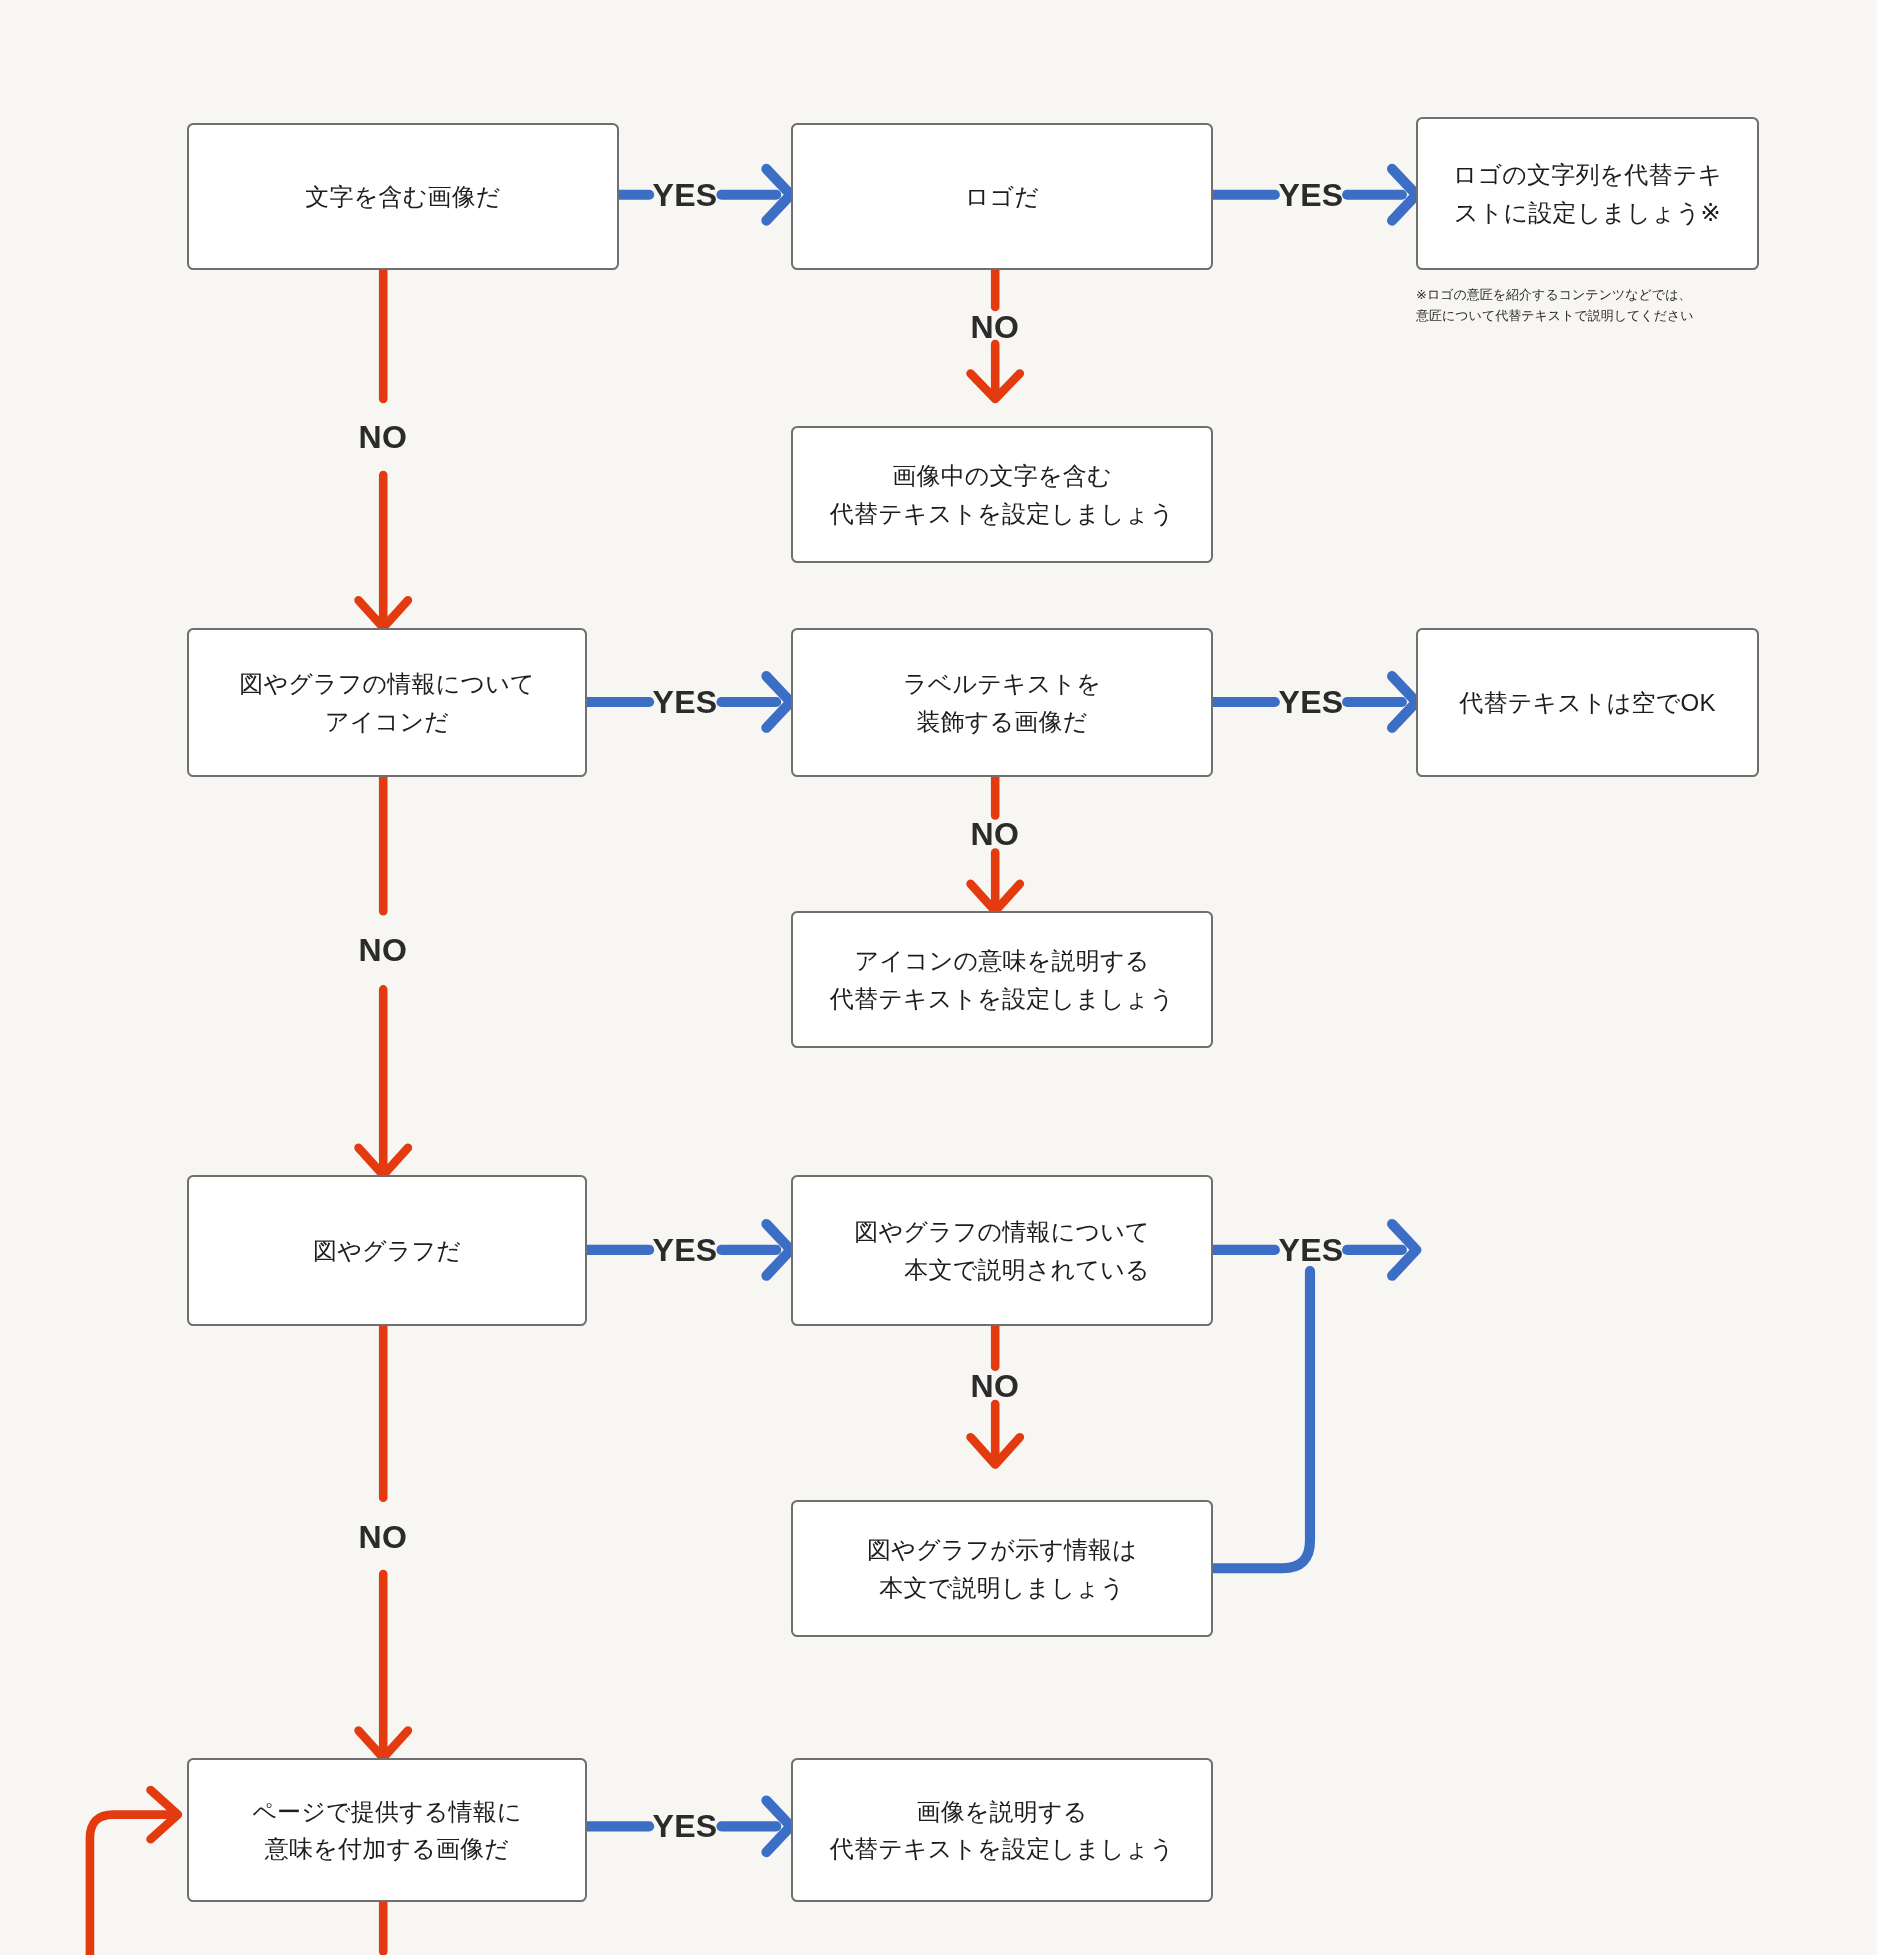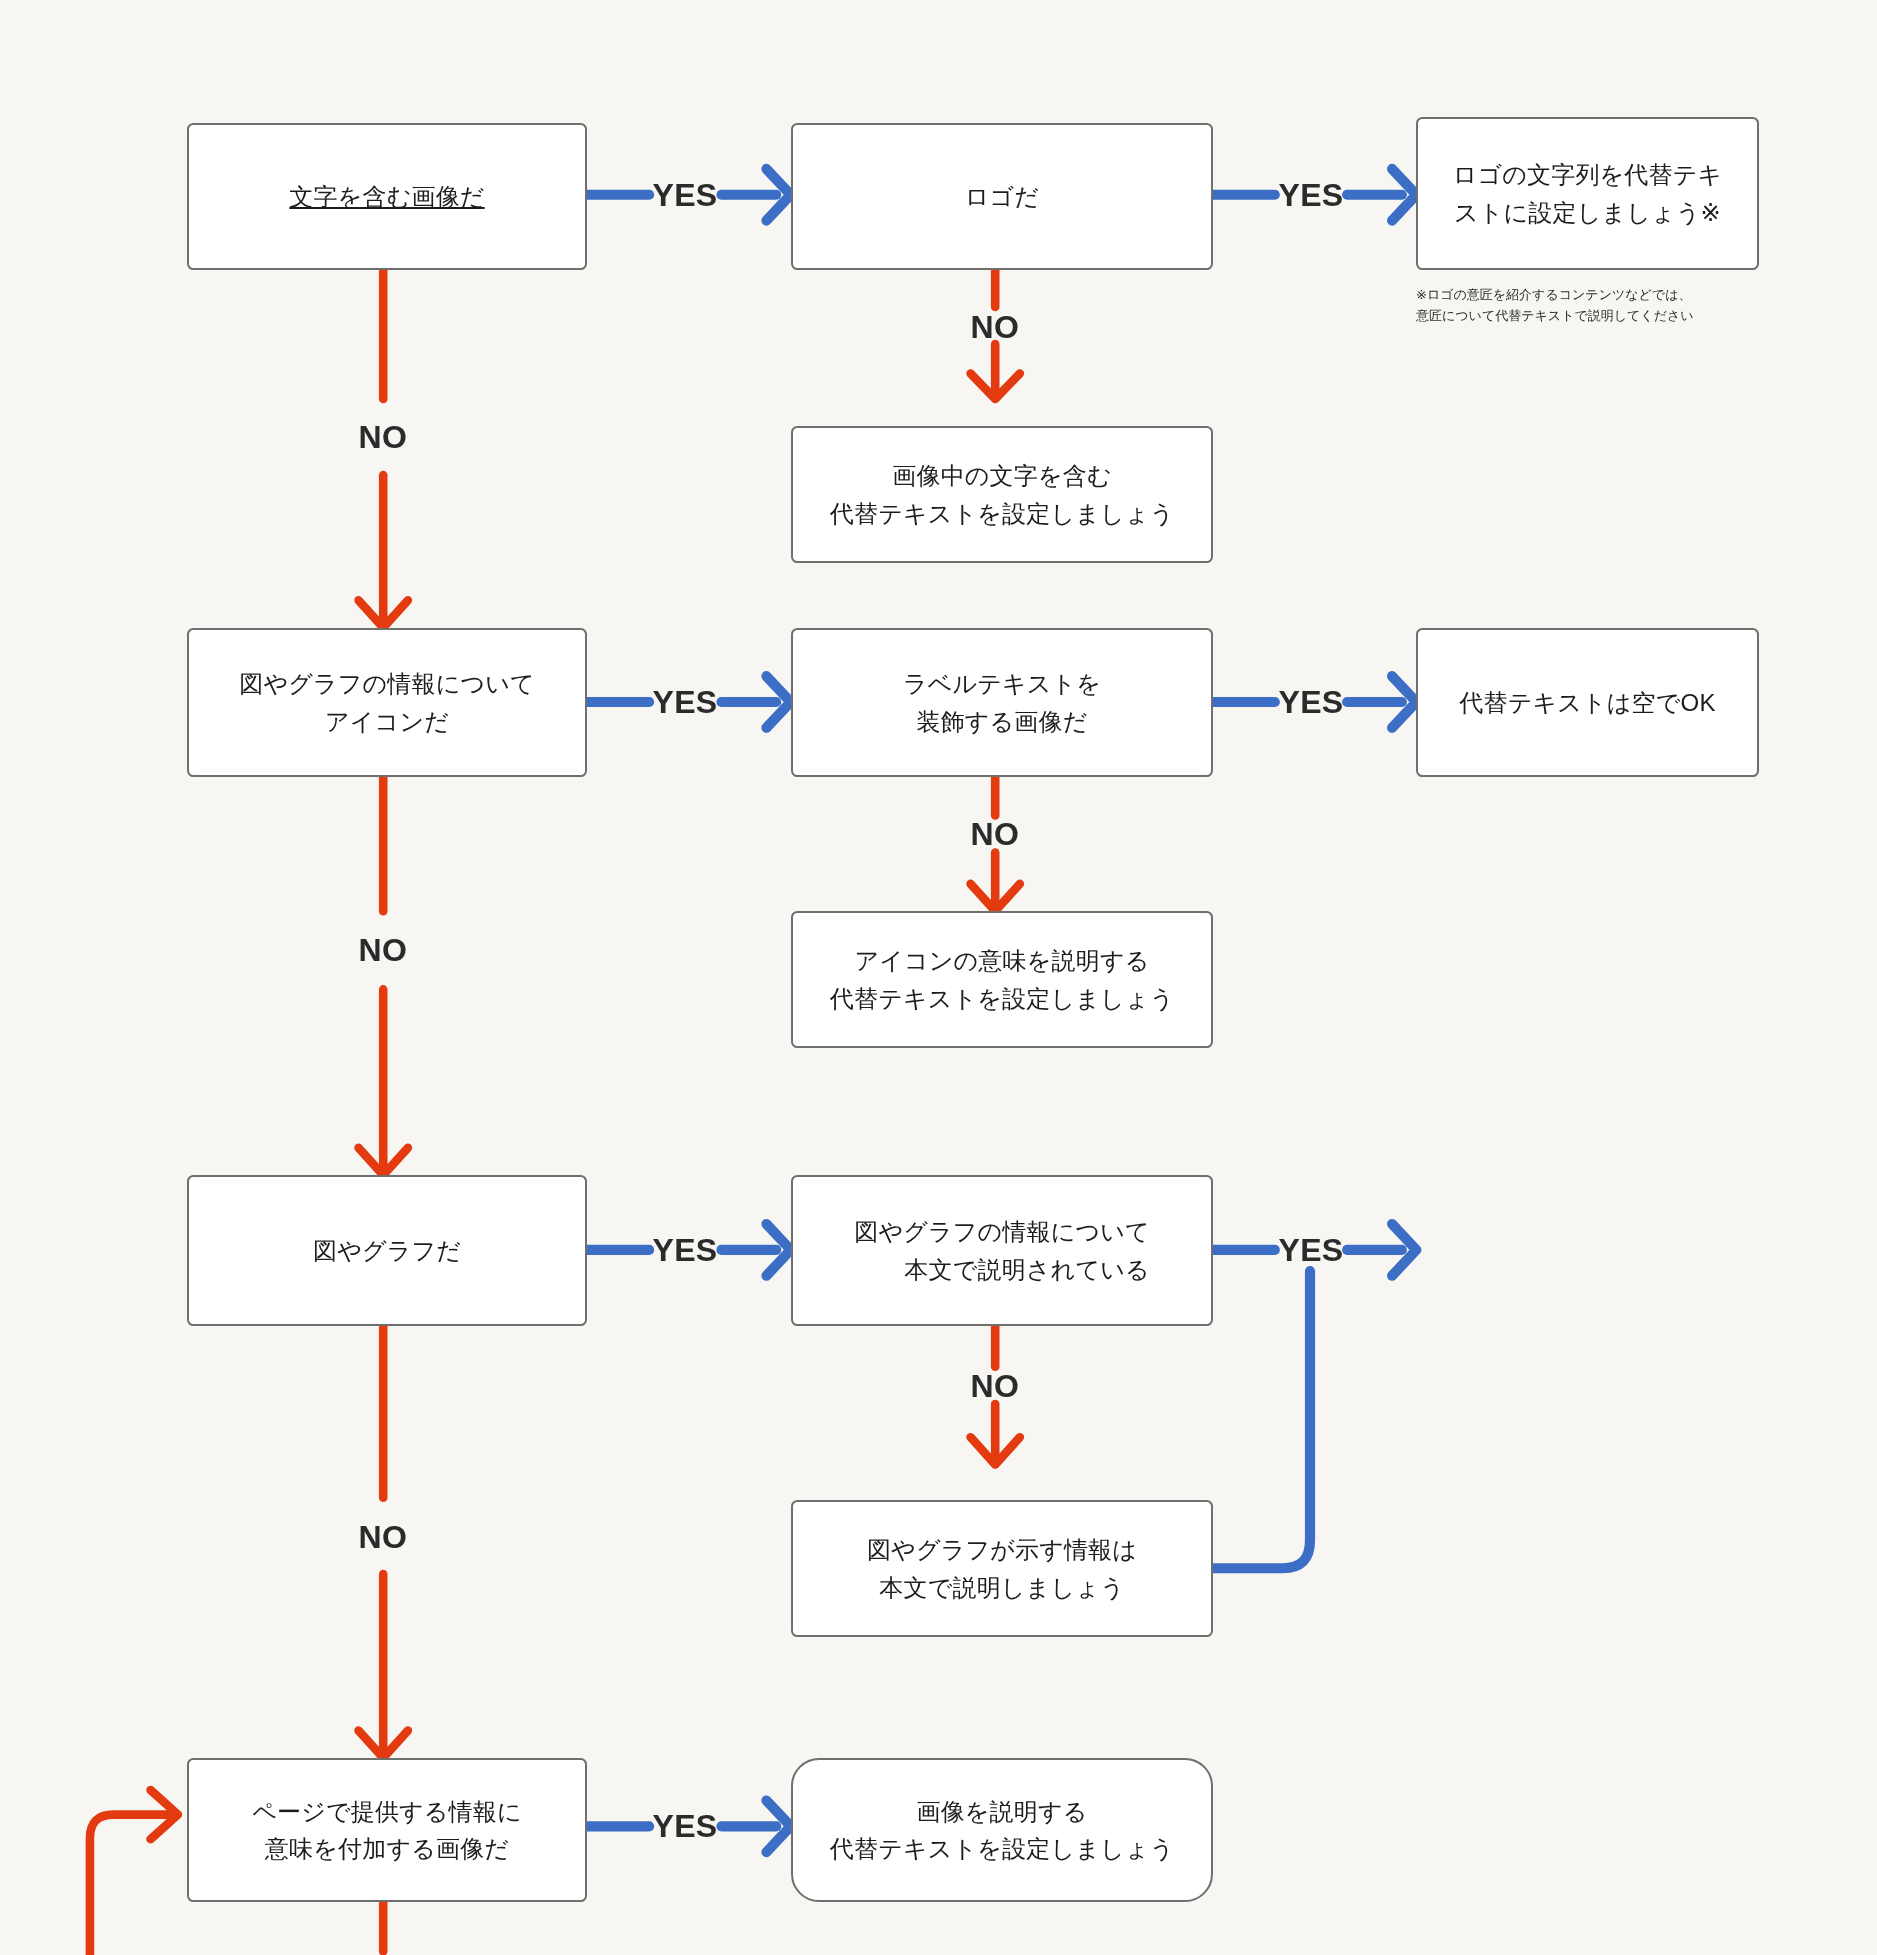--- a/index.html
+++ b/index.html
@@ -175,21 +175,21 @@
 
     <g>
       <line x1="980" y1="5785" x2="980" y2="5895" stroke="#e33a10" stroke-width="22" stroke-linecap="round"></line>
       <path d="M 980 5985 L 980 6180 Q 980 6240 920 6240
                L 290 6240 Q 230 6240 230 6180
                L 230 4700 Q 230 4640 290 4640 L 440 4640" fill="none" stroke="#e33a10" stroke-width="22" stroke-linecap="round" stroke-linejoin="round"></path>
       <polyline points="385,4577 455,4640 385,4703" fill="none" stroke="#e33a10" stroke-width="22" stroke-linecap="round" stroke-linejoin="round"></polyline>
     </g>
   </svg>
 
-  <div class="node" style="left:187px; top:123px; width:400px; height:147px;text-decoration:underline;">
+  <div class="node" style="left:187px; top:123px; width:432px; height:147px;">
     <div class="txt">
         <span>文字を含む画像だ</span>
       </div>
   </div>
 
   <div class="node" style="left:791px; top:123px; width:422px; height:147px;">
     <div class="txt">
         <span>ロゴだ</span>
       </div>
   </div>
@@ -261,21 +261,21 @@
     </div>
   </div>
 
   <div class="node" style="left:187px; top:1758px; width:400px; height:144px;">
     <div class="txt">
       <span>ページで提供する情報に</span>
       <span>意味を付加する画像だ</span>
     </div>
   </div>
 
-  <div class="node" style="left:791px; top:1758px; width:422px; height:144px;border-radius:28px;">
+  <div class="node" style="left:791px; top:1758px; width:422px; height:144px;">
     <div class="txt">
       <span>画像を説明する</span>
       <span>代替テキストを設定しましょう</span>
     </div>
   </div>
 
   <div class="edge-label" style="left:685px; top:195px;">YES</div>
   <div class="edge-label" style="left:1311px; top:195px;">YES</div>
   <div class="edge-label" style="left:995px; top:327px;">NO</div>
   <div class="edge-label" style="left:383px; top:437px;">NO</div>

